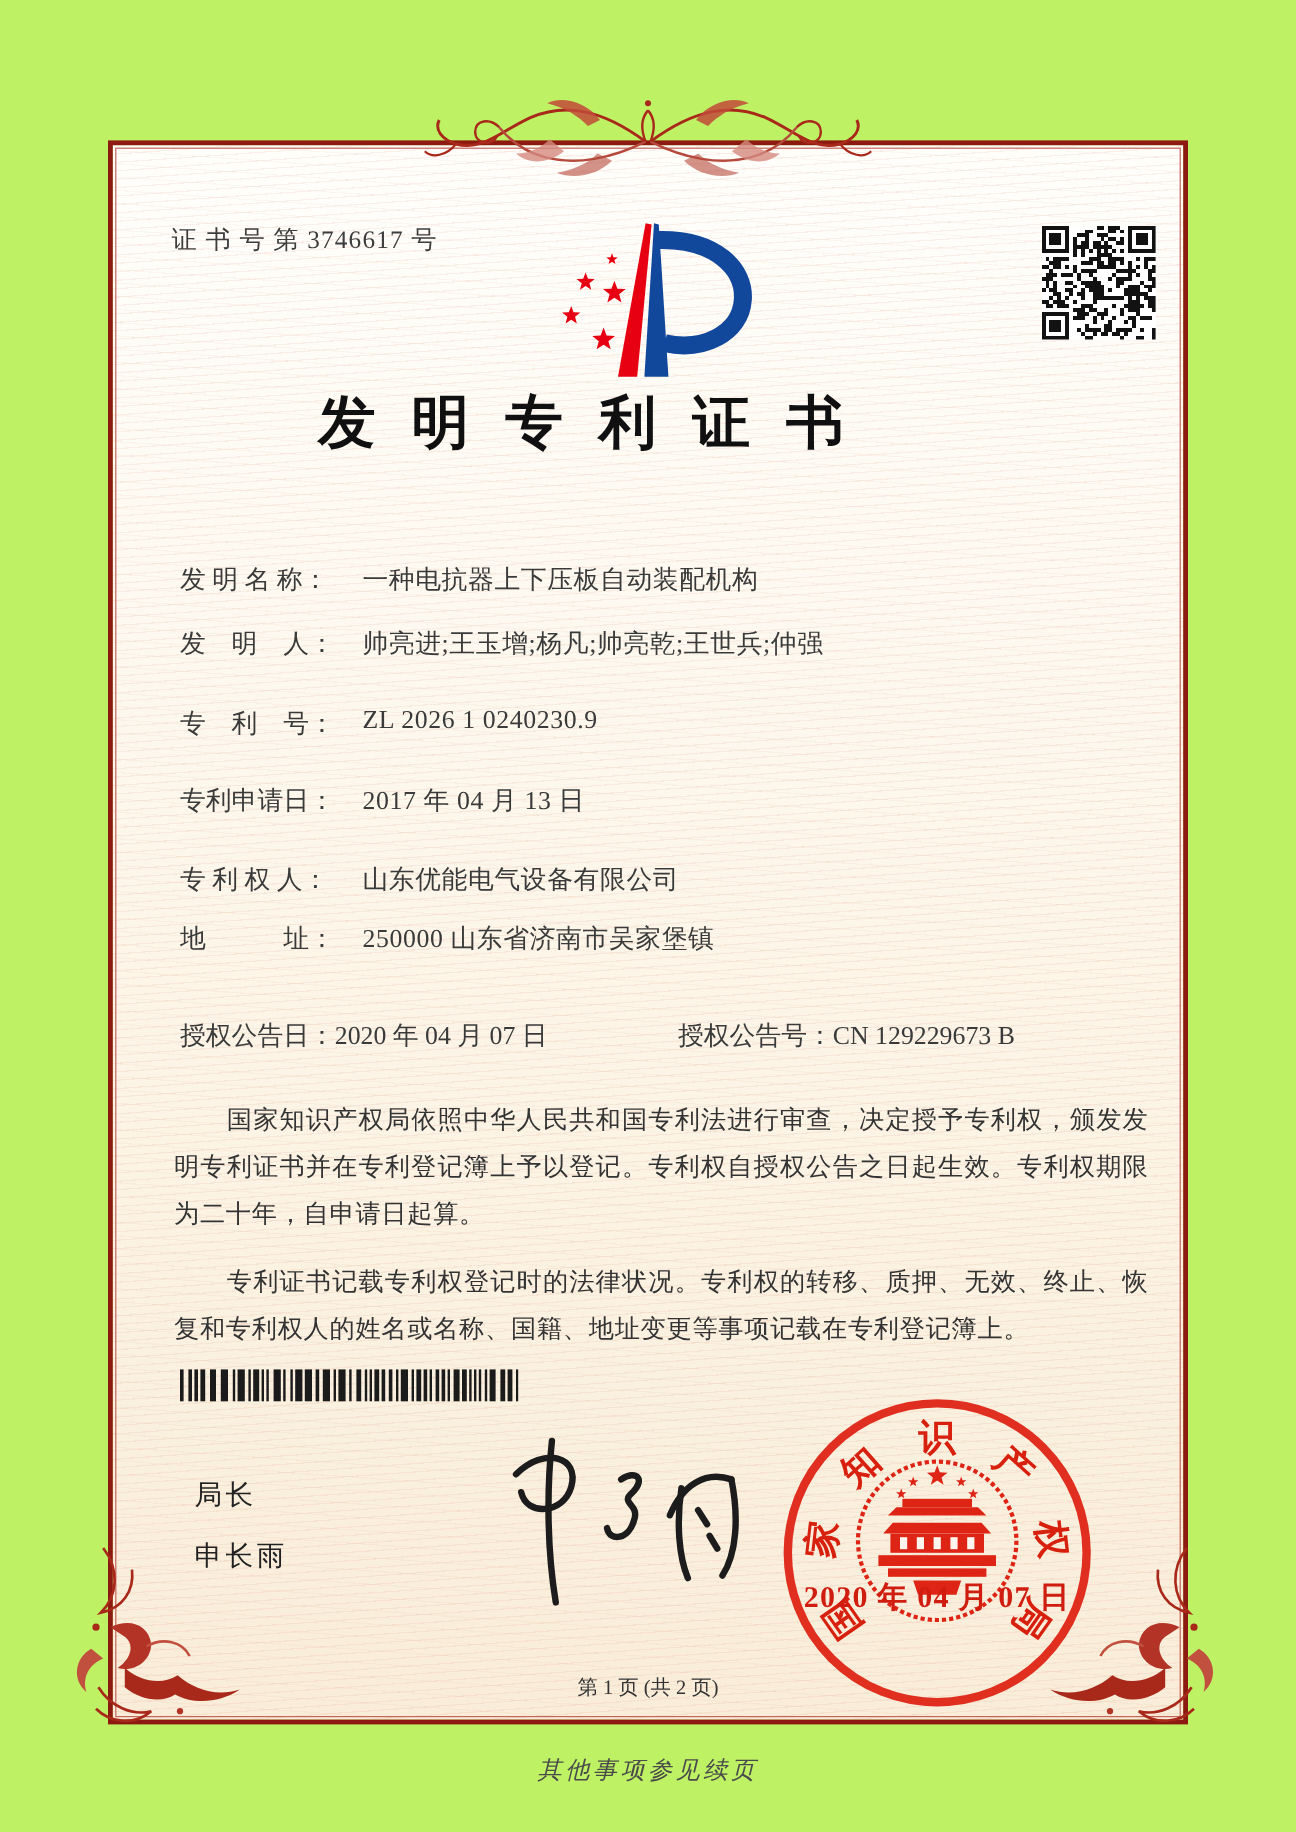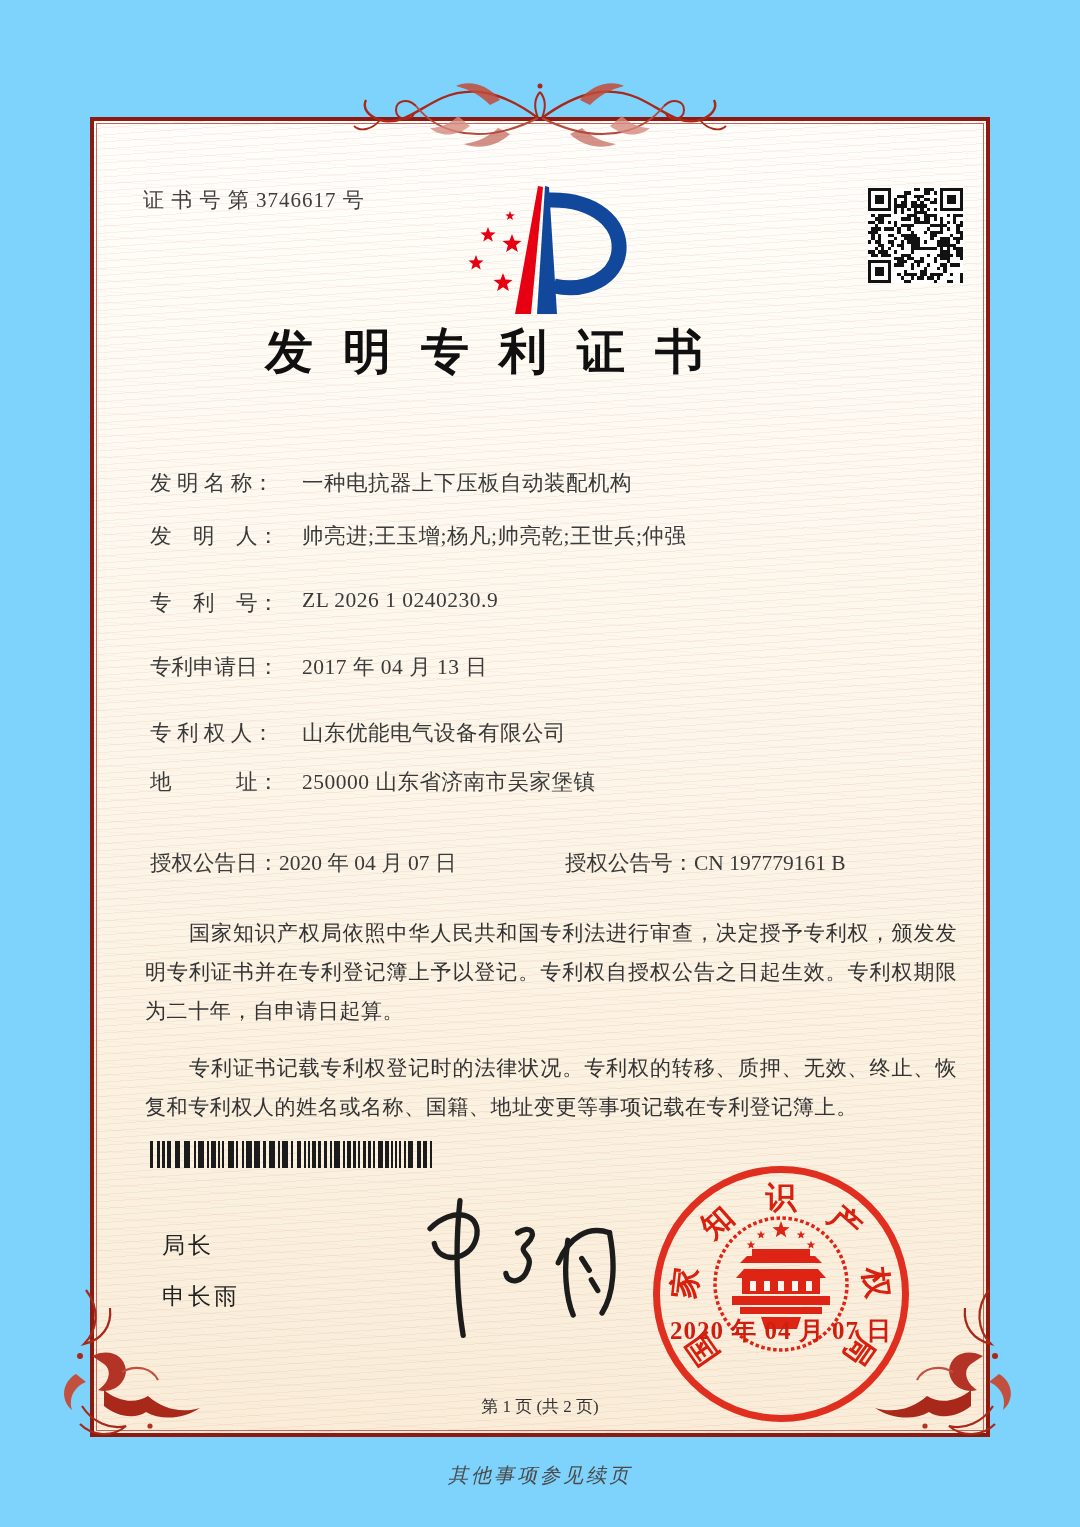--- a/index.html
+++ b/index.html
@@ -1,17 +1,17 @@
 <!DOCTYPE html>
 <html><head>
 <meta charset="utf-8">
 <style>
   * { margin:0; padding:0; box-sizing:border-box; }
   html,body { width:1080px; height:1527px; background:#ffffff; font-family:"Liberation Serif","DejaVu Serif",serif; }
-  .page { position:relative; width:1080px; height:1527px; overflow:hidden; background:#7dd3fc; }
+  .page { position:relative; width:1080px; height:1527px; overflow:hidden; background:#bef264; }
 
   
   .frame { position:absolute; left:90px; top:117px; width:900px; height:1320px;
     border:4px solid #8c1a10;
     background:linear-gradient(180deg,#fffefb 0%,#fdf8ee 35%,#fbf2e2 70%,#f9edd9 100%); }
   .frame::before { content:''; position:absolute; inset:2px; border:1px solid #c3655c; pointer-events:none; }
   .frame::after { content:''; position:absolute; inset:0; pointer-events:none;
     background:repeating-linear-gradient(176deg, rgba(210,120,96,0.10) 0 1px, rgba(255,255,255,0) 1px 7px),
                repeating-linear-gradient(184deg, rgba(210,130,100,0.06) 0 1px, rgba(255,255,255,0) 1px 11px); }
 
@@ -552,21 +552,21 @@
       <span class="val">山东优能电气设备有限公司</span>
     </div>
     <div class="row r5">
       <span class="lbl">地　　　址：</span>
       <span class="val">250000 山东省济南市吴家堡镇</span>
     </div>
   </div>
 
   <div class="grant">
     <span>授权公告日：</span><span>2020 年 04 月 07 日</span>
-    <span class="pair2"><span>授权公告号：</span><span>CN 197779161 B</span></span>
+    <span class="pair2"><span>授权公告号：</span><span>CN 129229673 B</span></span>
   </div>
 
   <div class="paras">
     <p>国家知识产权局依照中华人民共和国专利法进行审查，决定授予专利权，颁发发明专利证书并在专利登记簿上予以登记。专利权自授权公告之日起生效。专利权期限为二十年，自申请日起算。</p>
     <p>专利证书记载专利权登记时的法律状况。专利权的转移、质押、无效、终止、恢复和专利权人的姓名或名称、国籍、地址变更等事项记载在专利登记簿上。</p>
   </div>
 
   <svg class="barcode" id="barcode-svg" viewBox="0 0 282 27" preserveAspectRatio="none">
       <rect x="0" y="0" width="3" height="27" fill="#1b1b1b"></rect>
       <rect x="7" y="0" width="3" height="27" fill="#1b1b1b"></rect>

